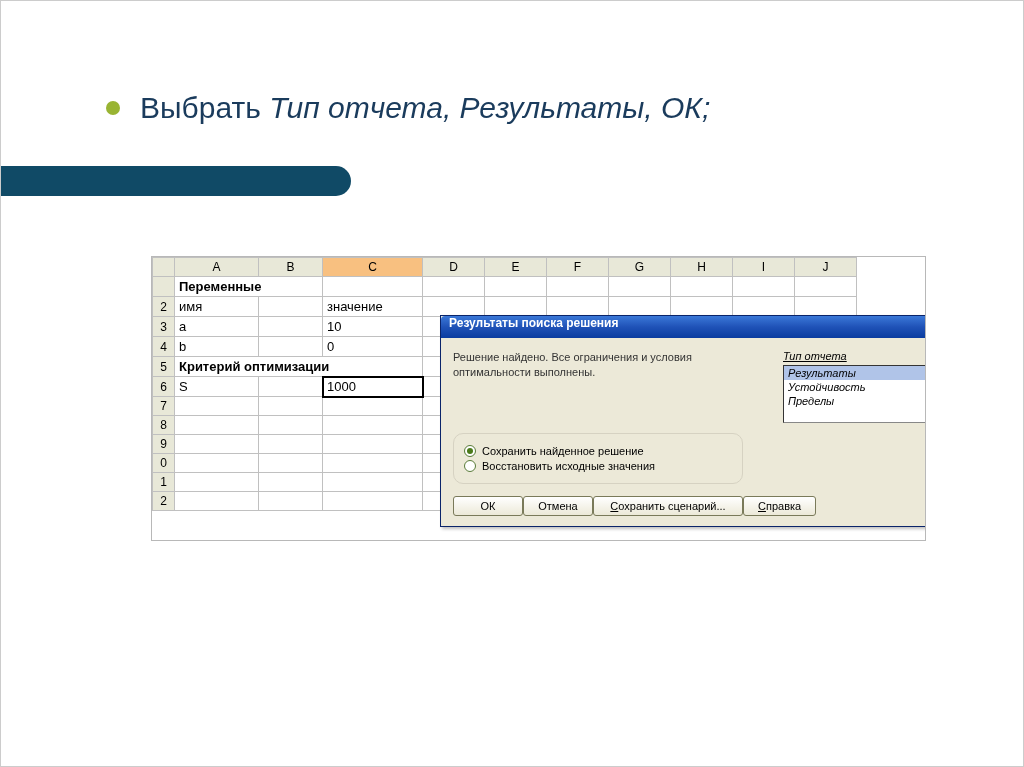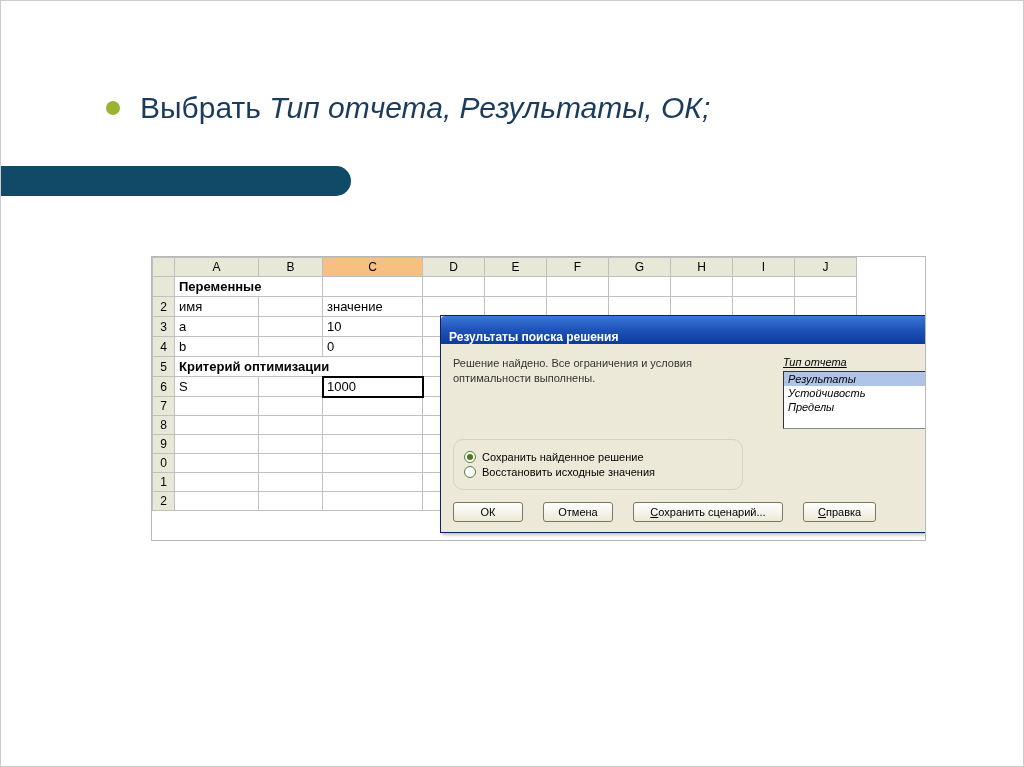--- a/index.html
+++ b/index.html
@@ -107,23 +107,23 @@
     width: 526px;
     background: #ece9d8;
     border: 1px solid #0a246a;
     box-shadow: 2px 2px 3px rgba(0,0,0,0.25);
     font-family: Tahoma, Arial, sans-serif;
     font-size: 11px;
   }
   .dialog-titlebar {
     background: linear-gradient(to bottom, #3b78d8 0%, #1f52b7 50%, #0a3ca0 100%);
     color: #fff;
-    height: 28px;
+    height: 22px;
     display: flex;
-    align-items: flex-end;
+    align-items: flex-start;
     justify-content: space-between;
     padding: 0 4px 0 8px;
     font-weight: bold;
     font-size: 12px;
     border-top-left-radius: 4px;
     border-top-right-radius: 4px;
   }
   .dialog-body {
     padding: 12px 12px 10px 12px;
     position: relative;
@@ -181,21 +181,21 @@
     background: #fff;
   }
   .radio .dot {
     width: 6px; height: 6px;
     border-radius: 50%;
     background: #4a7a1a;
   }
   .button-row {
     margin-top: 12px;
     display: flex;
-    gap: 20px;
+    gap: 0;
     align-items: center;
   }
   .xp-button {
     background: linear-gradient(#fff, #ece9d8);
     border: 1px solid #7a7a5a;
     border-radius: 3px;
     padding: 3px 14px;
     font-family: Tahoma, Arial, sans-serif;
     font-size: 11px;
     cursor: pointer;

